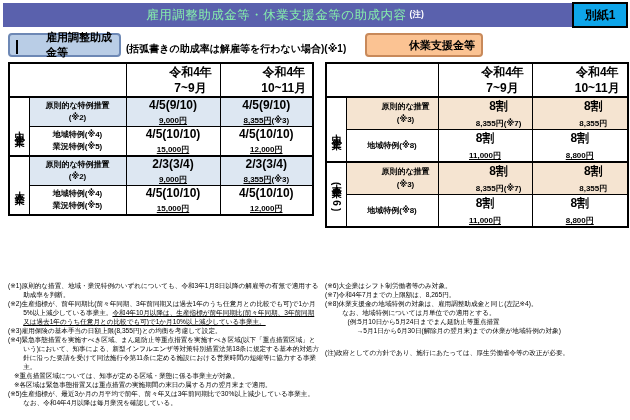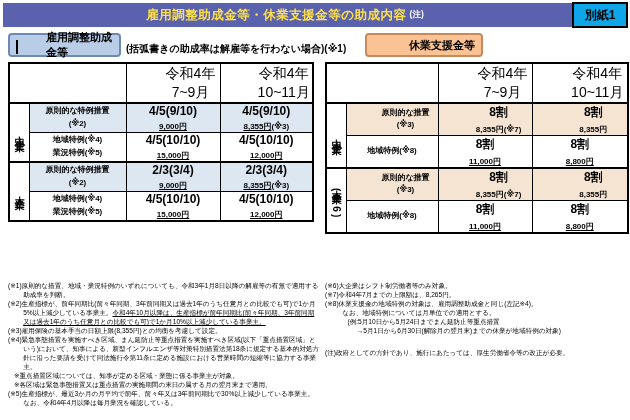--- a/index.html
+++ b/index.html
@@ -3,40 +3,40 @@
 <meta charset="utf-8">
 <style>
   * { box-sizing: border-box; }
   body { margin:0; background:#e8e8e8; }
   .page { position:relative; width:630px; height:420px; background:#ffffff;
           font-family:"Liberation Sans","DejaVu Sans",sans-serif; color:#000; overflow:hidden; }
 
   
   .titlebar { position:absolute; left:3px; top:3px; width:624px; height:24px; background:#5a61ad;
               display:flex; align-items:center; justify-content:center; padding-right:60px; }
-  .title-text { color:#fde047; font-weight:bold; font-size:12.5px; letter-spacing:0.5px; }
+  .title-text { color:#86efac; font-weight:normal; font-size:12.5px; letter-spacing:0.5px; }
   .title-note { color:#fff; font-weight:bold; font-size:8.5px; margin-left:3px; }
   .besshi { position:absolute; right:2px; top:2px; width:56px; height:26px; background:#0ea5e9;
             border:2px solid #000; display:flex; align-items:center; justify-content:center;
             font-weight:bold; font-size:12px; }
 
   
   .badge { position:absolute; top:33px; height:24px; border-radius:4px; display:flex;
            align-items:center; justify-content:center; font-weight:bold; font-size:11px;padding-left:36px; }
   .badge-left { left:8px; width:113px; background:#b9cde6; border:2px solid #6d88b5; }
   .badge-right { left:330px; width:118px; background:#fbc393; border:2px solid #c8895a;margin-left:35px; }
   .tick { position:absolute; left:6px; top:5px; width:2px; height:14px; background:#000; }
   .caption { position:absolute; left:126px; top:42px; font-size:10px; font-weight:bold; }
 
   
   table { position:absolute; border-collapse:collapse; table-layout:fixed; border:2px solid #000; }
   .tbl-left { left:8px; top:62px; width:304px; }
   .tbl-right { left:325px; top:62px; width:302px; }
   td, th { border:1px solid #000; padding:0 1px; text-align:center; vertical-align:middle; }
-  .hdr th { height:33px; border-bottom:2px solid #000; font-size:14px; font-weight:normal;
+  .hdr th { height:33px; border-bottom:2px solid #000; font-size:12px; font-weight:bold;
             white-space:pre-line; line-height:1.35;padding-left:36px; }
   .body-row td { height:28px; }
   .sep { border-top:2px solid #000 !important; }
   .vlabel { writing-mode:vertical-rl; text-orientation:mixed; font-weight:bold; font-size:10px;
             letter-spacing:2px; padding:0; }
   .rlabel { font-size:8px; font-weight:bold; white-space:pre-line; line-height:1.55; }
   .rate { font-size:12px; font-weight:bold; margin-bottom:3px; }
   .amt  { font-size:8px; font-weight:bold; }
   .u { text-decoration:underline; }
   .tint-blue { background:#dde7f2; }

